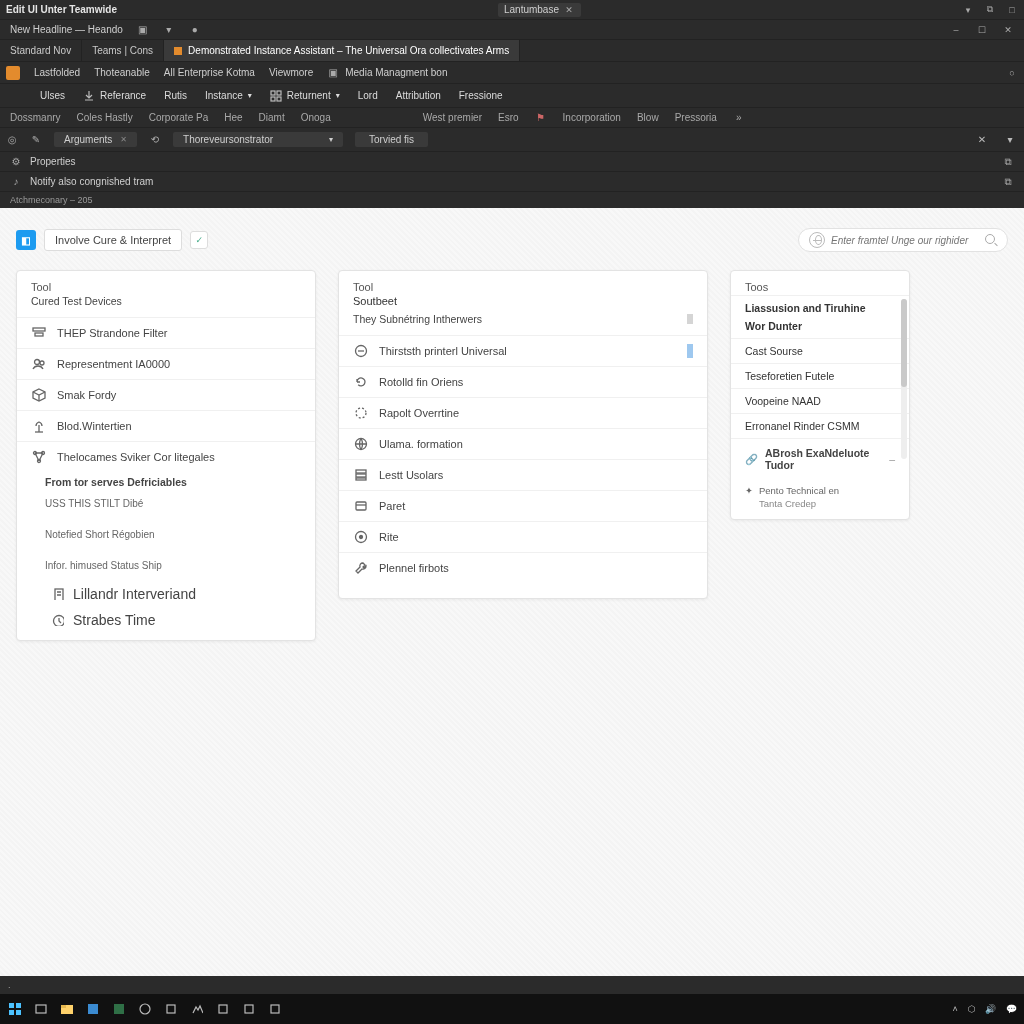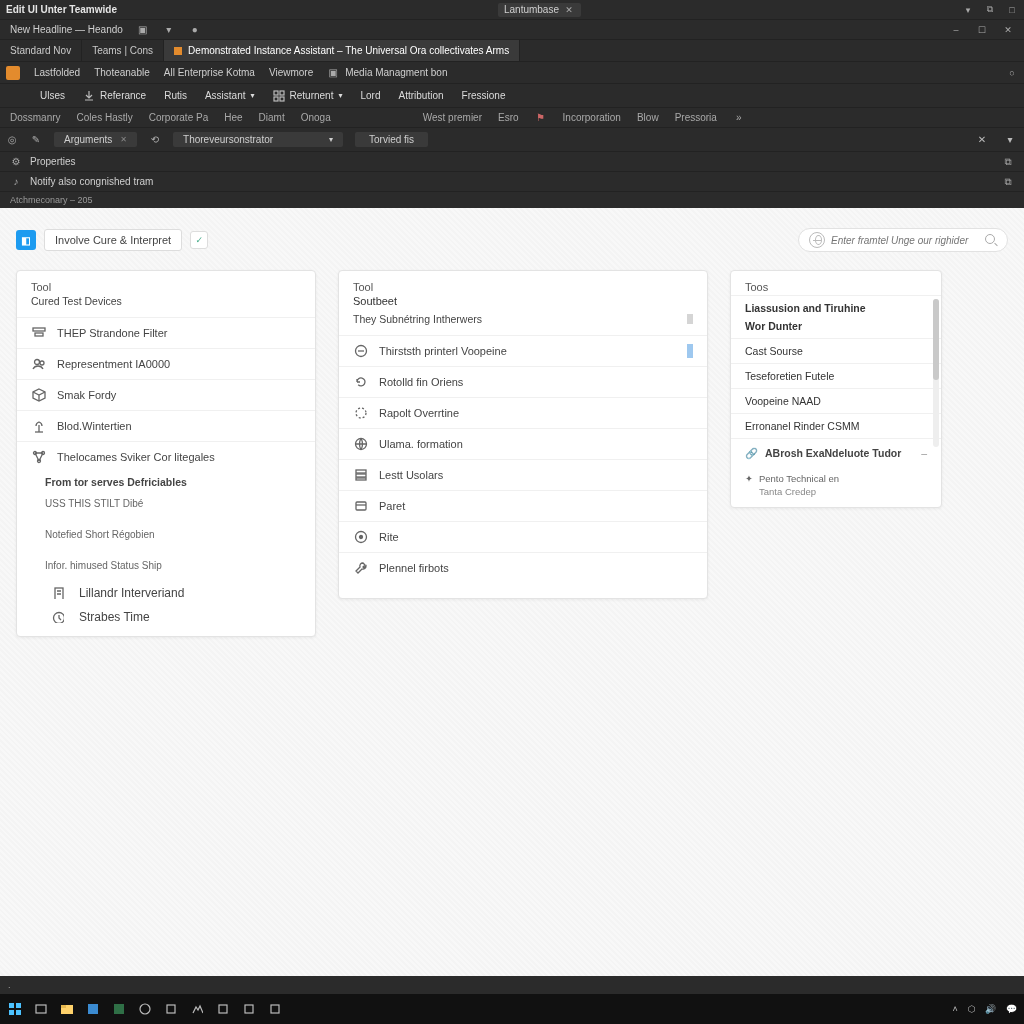--- a/index.html
+++ b/index.html
@@ -60,31 +60,31 @@
   .cards { display:flex; gap:22px; align-items:flex-start;}
   .card { background:#fff; border:1px solid #e3e3e3; border-radius:4px; box-shadow:0 1px 3px rgba(0,0,0,.06); font-size:11px; color:#444; }
   .card .hd { padding:10px 14px 2px; font-size:11px; color:#555;}
   .card .sub { padding:0 14px 6px; font-size:11px; color:#333; font-weight:600;}
   .card .sub2 { padding:0 14px 10px; font-size:10.5px; color:#444;}
   .c-item { display:flex; align-items:center; gap:10px; padding:7px 14px; border-top:1px solid #f0f0f0;}
   .c-item .ic { width:16px;height:16px; display:flex;align-items:center;justify-content:center; color:#555;}
   .c-item .ic svg{width:14px;height:14px;}
   .c1 { width:300px;}
   .c2 { width:370px;}
-  .c3 { width:212px; position:relative;}
+  .c3 { width:180px; position:relative;}
   .c3 .v-scroll { position:absolute; right:2px; top:28px; bottom:60px; width:6px; background:#eee; border-radius:3px;}
   .c3 .v-scroll .thumb{ position:absolute; left:0;right:0;top:0;height:55%;background:#c9c9c9;border-radius:3px;}
   .c3-row { padding:6px 14px; border-top:1px solid #f0f0f0; font-size:10.5px; color:#333;}
   .c3 .emph { font-weight:700; font-size:10.5px; padding:8px 14px; border-top:1px solid #f0f0f0;}
   .c3 .foot { padding:6px 14px 10px; font-size:9.5px; color:#888;}
   .c3 .foot .line1{display:flex;align-items:center;gap:6px;color:#666;}
   .indent-block{ padding:4px 14px 10px 28px;}
   .indent-block .tt{ font-size:10.5px;color:#444;font-weight:600;}
   .indent-block .ln{font-size:10px;color:#666;margin-top:20px;}
-  .indent-item{ display:flex;align-items:center;gap:14px;padding:5px 14px 5px 34px;font-size:12px;color:#444;}
+  .indent-item{ display:flex;align-items:center;gap:8px;padding:5px 14px 5px 34px;font-size:14px;color:#444;}
   .indent-item .ic{width:14px;height:14px;display:flex;align-items:center;justify-content:center;}
   .c2 .mark-blue{width:6px;height:14px;background:#9ec8ef;margin-left:auto;}
   .c2 .mark-gray{width:6px;height:10px;background:#d5d5d5;margin-left:auto;}
 
   
   .status-bar { height:18px; background:#2b2b2b; color:#aaa; font-size:9px; display:flex; align-items:center; padding:0 8px;}
   .taskbar { height:30px; background:#111; display:flex; align-items:center; padding:0 6px; gap:8px;}
   .taskbar .tb-ic { width:18px;height:18px; display:flex;align-items:center;justify-content:center; color:#ccc;}
   .taskbar .spacer{flex:1;}
   .taskbar .tray{display:flex;align-items:center;gap:10px;color:#bbb;font-size:9px;}
@@ -165,21 +165,21 @@
     <span class="btn">
         <svg class="sv">
           <path d="M6 1v7M3 5l3 3 3-3M2 10h8"></path>
         </svg>
         <span>Referance</span>
       </span>
     <span class="btn">
         <span>Rutis</span>
       </span>
     <span class="btn">
-        <span>Assistant</span>
+        <span>Instance</span>
         <span style="font-size:8px;">▾</span>
       </span>
     <span class="btn">
         <svg class="sv">
           <rect x="1" y="1" width="4" height="4"></rect>
           <rect x="7" y="1" width="4" height="4"></rect>
           <rect x="1" y="7" width="4" height="4"></rect>
           <rect x="7" y="7" width="4" height="4"></rect>
         </svg>
         <span>Returnent</span>
@@ -354,21 +354,21 @@
         <span>They Subnétring Intherwers</span>
         <span class="mark-gray"></span>
       </div>
       <div class="c-item">
           <span class="ic">
             <svg class="svd">
               <circle cx="7" cy="7" r="5.5"></circle>
               <path d="M4 7h6"></path>
             </svg>
           </span>
-          <span>Thirststh printerl Voopeine</span>
+          <span>Thirststh printerl Universal</span>
           <span class="mark-blue"></span>
         </div>
       <div class="c-item">
           <span class="ic">
             <svg class="svd">
               <path d="M3 7a4 4 0 1 1 1.2 2.8M3 7V4M3 7h3"></path>
             </svg>
           </span>
           <span>Rotolld fin Oriens</span>
         </div>

